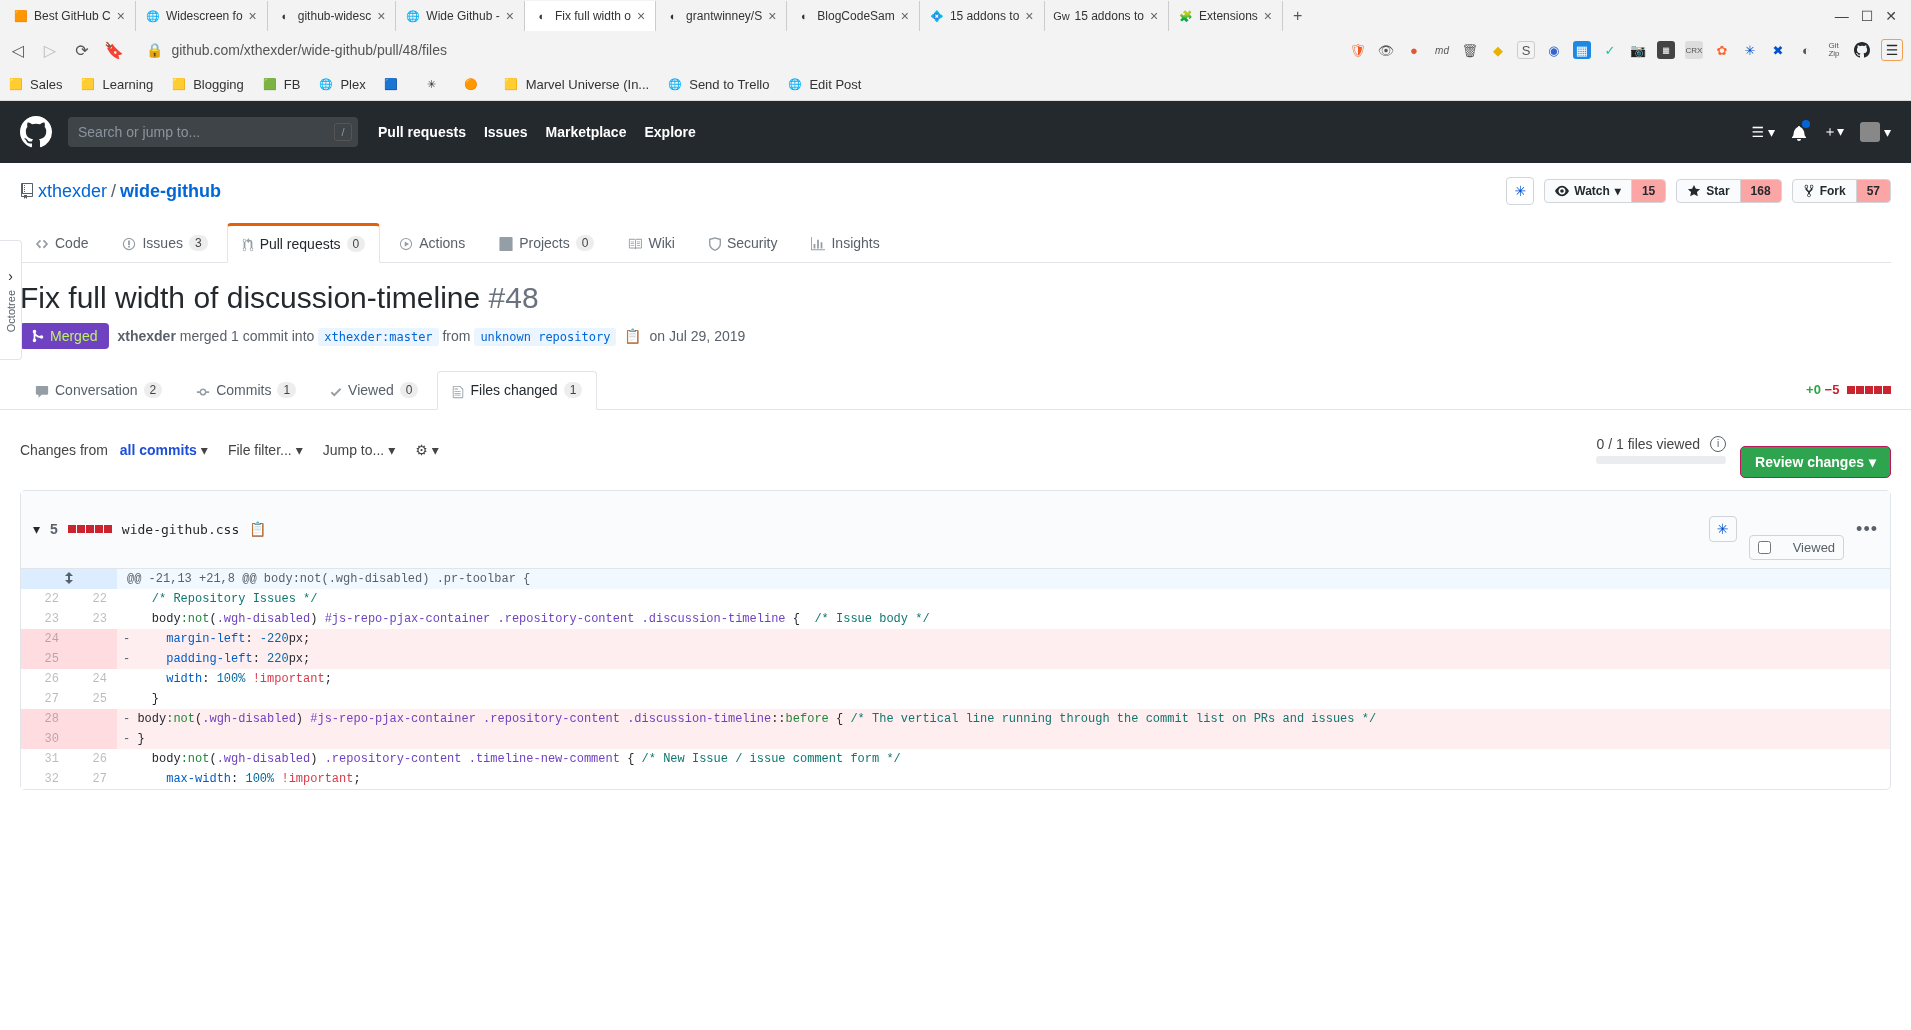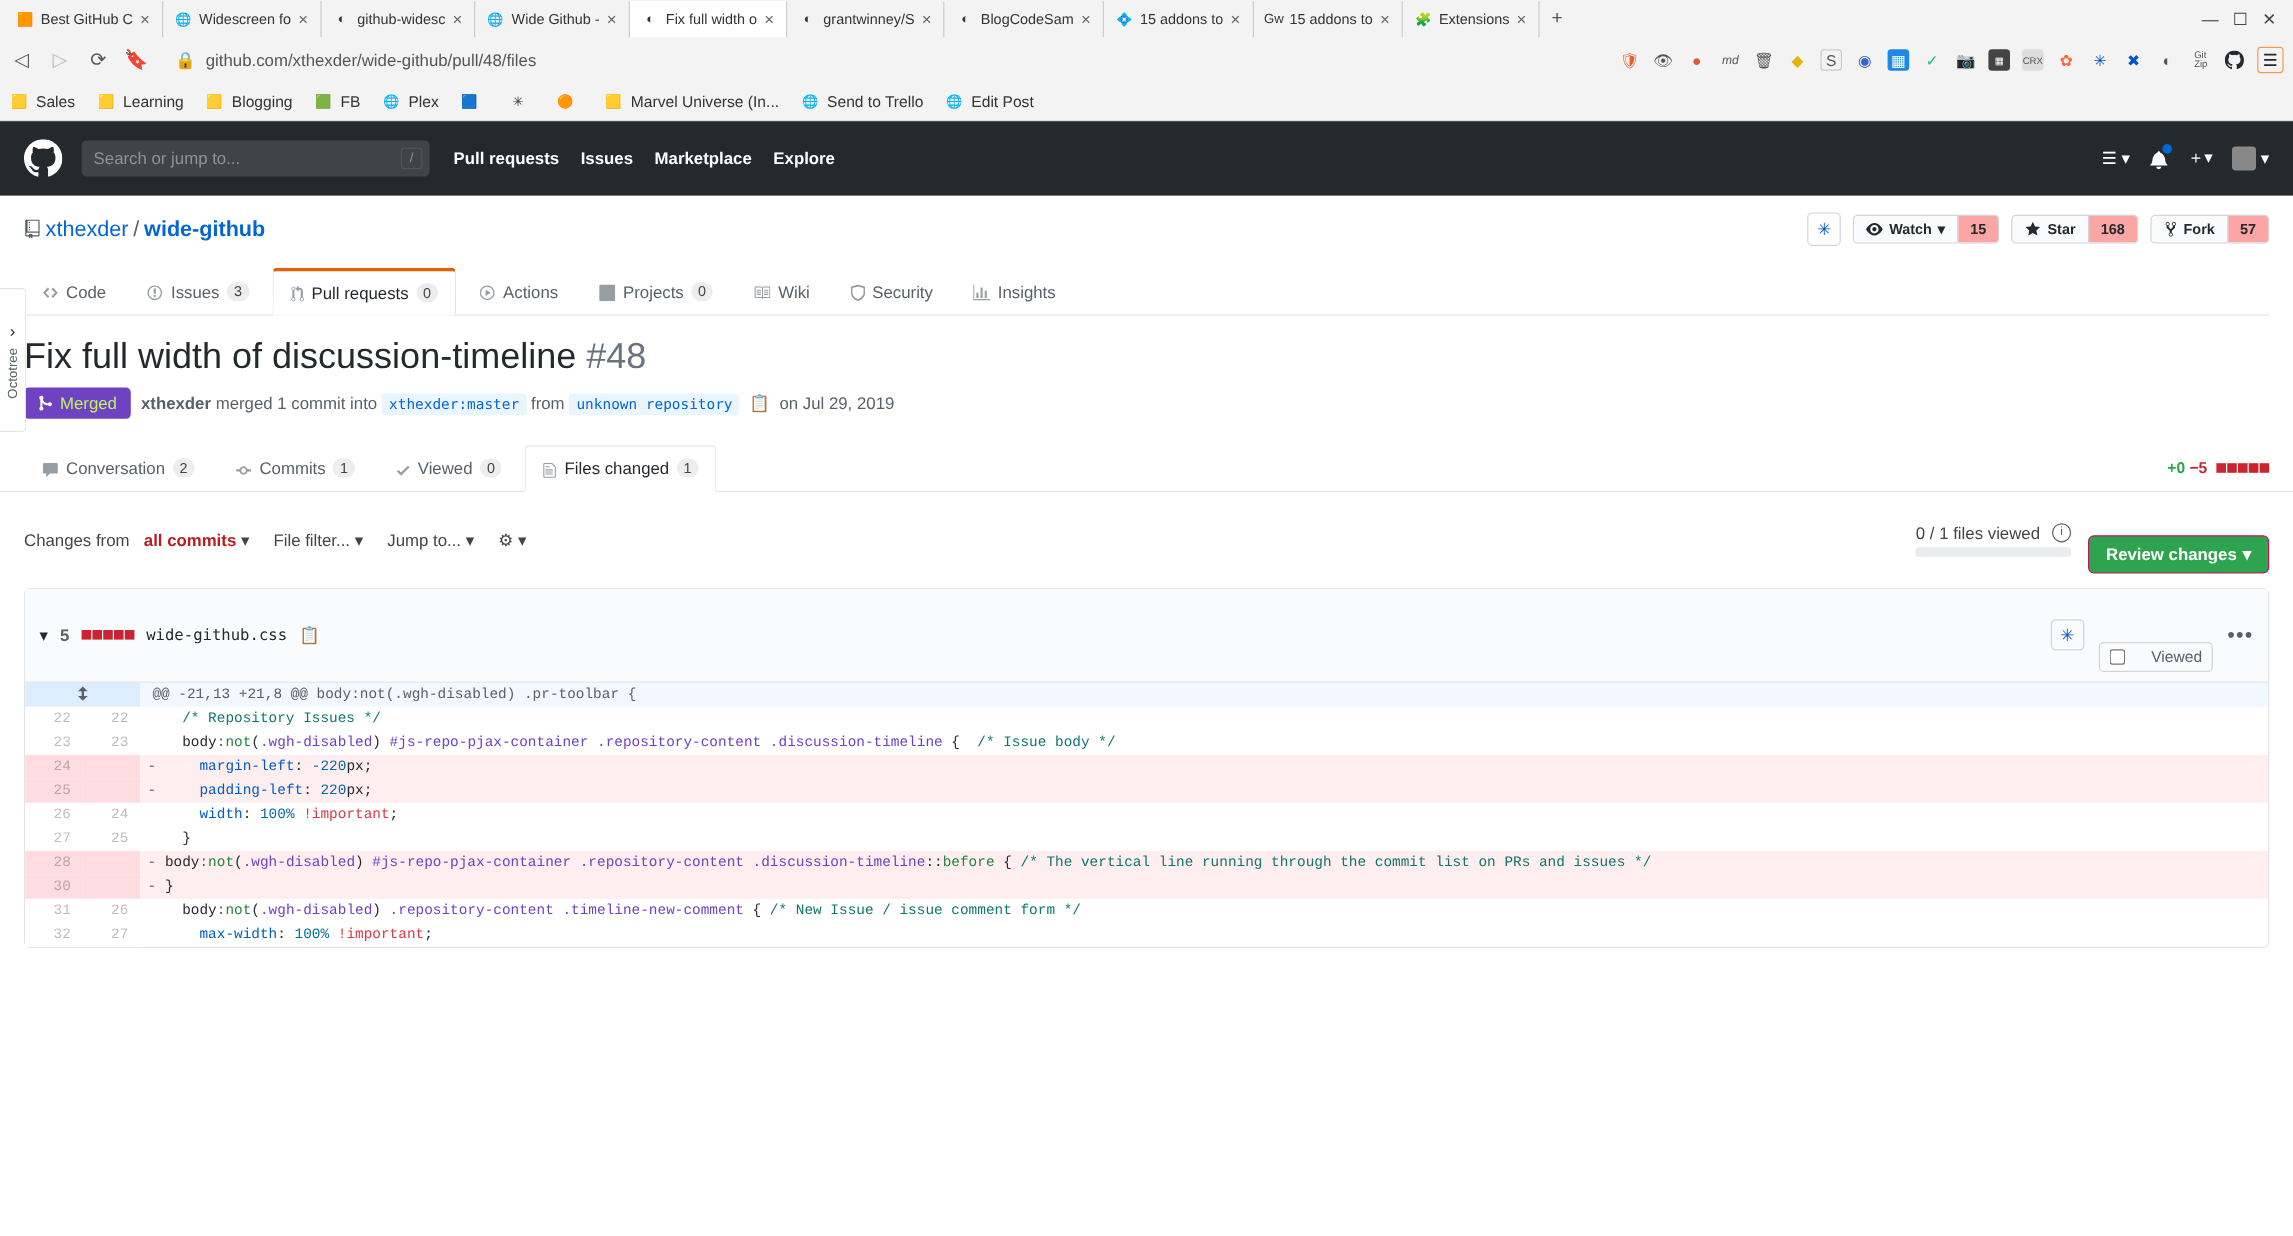--- a/index.html
+++ b/index.html
@@ -75,21 +75,21 @@
 .diff-summary { margin-left: auto; font-size: 13px; }
 .diff-add { color: #28a745; font-weight: 600; }
 .diff-del { color: #cb2431; font-weight: 600; }
 .diff-blocks { display: inline-flex; gap: 1px; margin-left: 4px; }
 .diff-blocks span { width: 8px; height: 8px; display: inline-block; }
 .blk-del { background: #cb2431; }
 
 
 .pr-toolbar { display: flex; align-items: center; padding: 12px 20px; gap: 20px; font-size: 14px; color: #444; }
 .pr-toolbar .tool-item { display: flex; align-items: center; gap: 4px; cursor: pointer; }
-.pr-toolbar .bold { font-weight: 600; color: #b91c1c; }
+.pr-toolbar .bold { font-weight: 600; color: #1d4ed8; }
 .toolbar-right { margin-left: auto; display: flex; align-items: center; gap: 14px; }
 .progress-bar { width: 130px; height: 8px; background: #eaecef; border-radius: 3px; }
 .review-btn { background: #2ea44f; color: #fff; border: 1px solid #be185d; padding: 7px 14px; border-radius: 5px; font-weight: 600; font-size: 14px; display: flex; align-items: center; gap: 5px; cursor: pointer; margin-top: 24px; }
 .info-circle { width: 16px; height: 16px; border: 1px solid #586069; border-radius: 50%; display: flex; align-items: center; justify-content: center; font-size: 10px; color: #586069; }
 
 
 .file-box { margin: 0 20px; border: 1px solid #e1e4e8; border-radius: 5px; }
 .file-header { display: flex; align-items: center; padding: 8px 12px; background: #fafbfc; border-bottom: 1px solid #e1e4e8; }
 .file-header .left { display: flex; align-items: center; gap: 10px; }
 .caret-down { cursor: pointer; }

